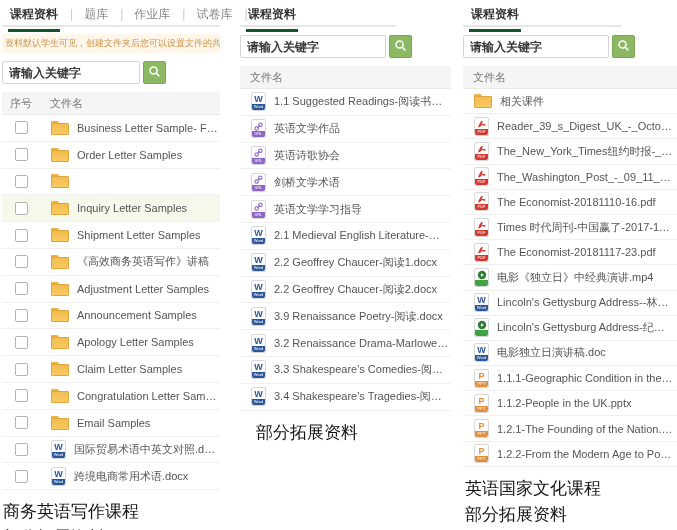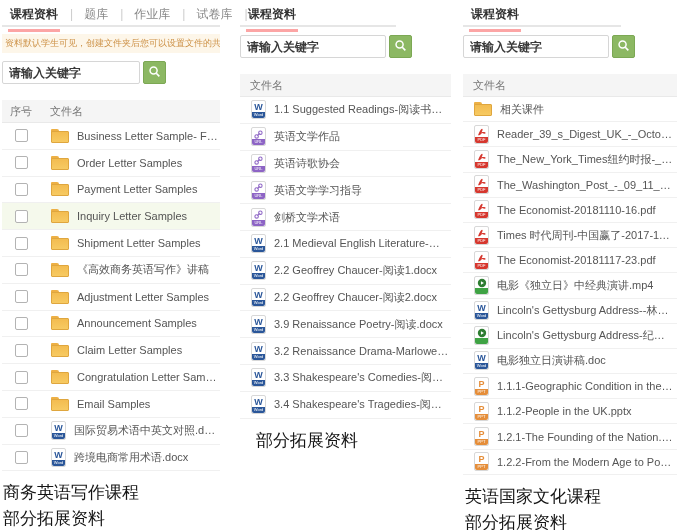--- a/index.html
+++ b/index.html
@@ -10,35 +10,35 @@
   #panel-1{left:240px;width:211px;}
   #panel-2{left:463px;width:214px;}
 
   
   .tabs{position:relative;height:27px;display:flex;align-items:flex-start;padding:6px 0 0 6px;font-size:12px;color:#888;box-sizing:border-box;}
   .tabs::before{content:"";position:absolute;left:0;bottom:0;height:2px;background:#e6e6e6;width:100%;}
   #panel-1 .tabs::before,#panel-2 .tabs::before{width:74%;}
   .tab{cursor:pointer;white-space:nowrap;}
   .tab-label{display:inline-block;padding:0 2px 6px 2px;}
   .tab.active{color:#333;}
-  .tab.active .tab-label{font-weight:bold;border-bottom:3px solid #fca5a5;}
+  .tab.active .tab-label{font-weight:bold;border-bottom:3px solid #14532d;}
   .tabs-multi .tab::after{content:"|";color:#ccc;font-weight:normal;margin:0 9px 0 10px;}
 
   
   .notice{margin-top:7px;background:#fdf6e9;color:#cd9248;font-size:9px;height:19px;line-height:19px;padding:0 3px;white-space:nowrap;overflow:hidden;}
 
   
   .searchbar{margin-top:8px;display:flex;height:23px;}
   .search-input{width:138px;height:23px;border:1px solid #d6d6d6;border-radius:2px;padding:0 6px;font-size:12px;box-sizing:border-box;outline:none;color:#333;font-weight:bold;font-family:inherit;}
   #panel-1 .search-input,#panel-2 .search-input{width:146px;}
   .search-input::placeholder{color:#3a3a3a;font-weight:bold;opacity:1;}
   .search-btn{width:23px;height:23px;margin-left:3px;background:#8cb863;border:1px solid #7ca854;border-radius:2px;display:flex;align-items:center;justify-content:center;cursor:pointer;padding:0;}
 
   
-  .thead{margin-top:16px;background:#f5f5f5;height:22px;display:flex;align-items:center;font-size:11px;color:#777;border-bottom:1px solid #e9e9e9;}
+  .thead{margin-top:8px;background:#f5f5f5;height:22px;display:flex;align-items:center;font-size:11px;color:#777;border-bottom:1px solid #e9e9e9;}
   .th-index{width:38px;padding-left:8px;box-sizing:border-box;}
   .th-name{padding-left:10px;}
   .rowlist{}
   .row{display:flex;align-items:center;height:25.8px;border-bottom:1px solid #f0f0f0;font-size:11px;color:#555;cursor:pointer;}
   #panel-2 .row{height:24.2px;}
   .row.hl{background:#f5f9ec;}
   .cbwrap{width:38px;display:flex;justify-content:center;flex:none;}
   .cb{width:11px;height:11px;border:1px solid #b3b3b3;border-radius:2px;background:#fff;}
   .ficon{position:relative;flex:none;margin:0 8px 0 11px;}
   .fname{white-space:nowrap;overflow:hidden;text-overflow:ellipsis;padding-right:2px;}
@@ -106,21 +106,20 @@
           <div class="fname">Order Letter Samples</div>
         </div>
         <div class="row">
           <div class="cbwrap">
             <div class="cb"></div>
           </div>
           <div class="ficon ic-folder">
             <div class="folder-back"></div>
             <div class="folder-front"></div>
           </div>
-          <div class="fname">Payment Letter Samples</div>
         </div>
         <div class="row hl">
           <div class="cbwrap">
             <div class="cb"></div>
           </div>
           <div class="ficon ic-folder">
             <div class="folder-back"></div>
             <div class="folder-front"></div>
           </div>
           <div class="fname">Inquiry Letter Samples</div>
@@ -157,20 +156,30 @@
         </div>
         <div class="row">
           <div class="cbwrap">
             <div class="cb"></div>
           </div>
           <div class="ficon ic-folder">
             <div class="folder-back"></div>
             <div class="folder-front"></div>
           </div>
           <div class="fname">Announcement Samples</div>
+        </div>
+        <div class="row">
+          <div class="cbwrap">
+            <div class="cb"></div>
+          </div>
+          <div class="ficon ic-folder">
+            <div class="folder-back"></div>
+            <div class="folder-front"></div>
+          </div>
+          <div class="fname">Apology Letter Samples</div>
         </div>
         <div class="row">
           <div class="cbwrap">
             <div class="cb"></div>
           </div>
           <div class="ficon ic-folder">
             <div class="folder-back"></div>
             <div class="folder-front"></div>
           </div>
           <div class="fname">Claim Letter Samples</div>
@@ -281,36 +290,36 @@
               <svg viewBox="0 0 12 12" width="9" height="9">
                 <g fill="none" stroke="#8d64c5" stroke-width="1.4">
                   <circle cx="3.5" cy="8.5" r="2.3"></circle>
                   <circle cx="8.5" cy="3.5" r="2.3"></circle>
                   <line x1="4.6" y1="7.4" x2="7.4" y2="4.6"></line>
                 </g>
               </svg>
             </div>
             <div class="doc-band" style="background: rgb(141, 100, 197);">URL</div>
           </div>
-          <div class="fname">英语文学学习指导</div>
+          <div class="fname">剑桥文学术语</div>
         </div>
         <div class="row">
           <div class="ficon doc ic-url">
             <div class="doc-glyph">
               <svg viewBox="0 0 12 12" width="9" height="9">
                 <g fill="none" stroke="#8d64c5" stroke-width="1.4">
                   <circle cx="3.5" cy="8.5" r="2.3"></circle>
                   <circle cx="8.5" cy="3.5" r="2.3"></circle>
                   <line x1="4.6" y1="7.4" x2="7.4" y2="4.6"></line>
                 </g>
               </svg>
             </div>
             <div class="doc-band" style="background: rgb(141, 100, 197);">URL</div>
           </div>
-          <div class="fname">剑桥文学术语</div>
+          <div class="fname">英语文学学习指导</div>
         </div>
         <div class="row">
           <div class="ficon doc ic-word">
             <div class="doc-glyph" style="color: rgb(42, 86, 153);">W</div>
             <div class="doc-band" style="background: rgb(42, 86, 153);">Word</div>
           </div>
           <div class="fname">2.1 Medieval English Literature-阅读.docx</div>
         </div>
         <div class="row">
           <div class="ficon doc ic-word">

